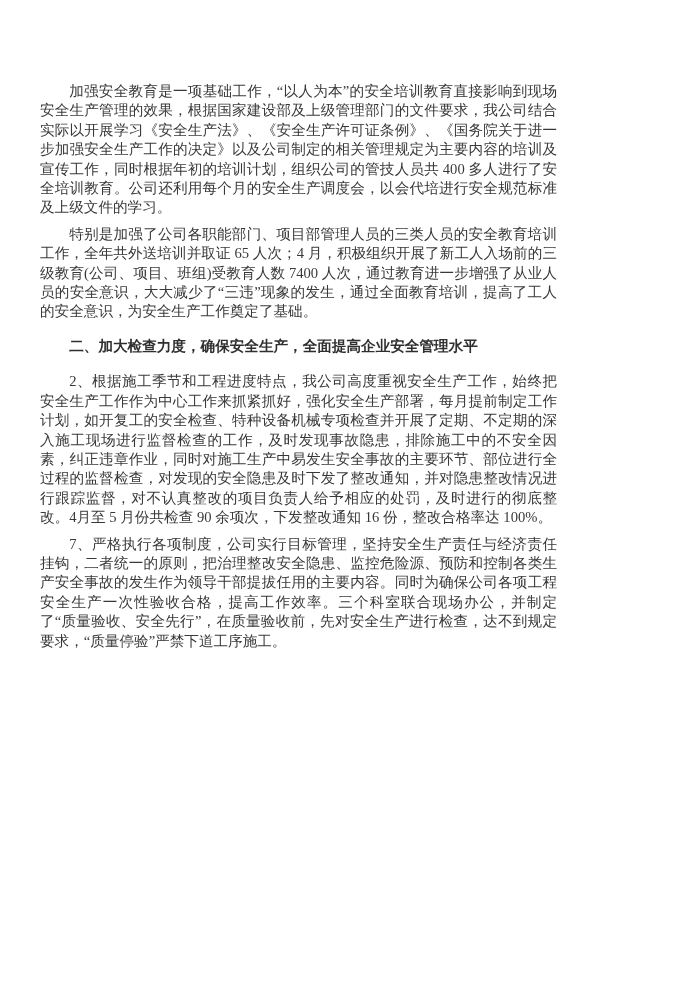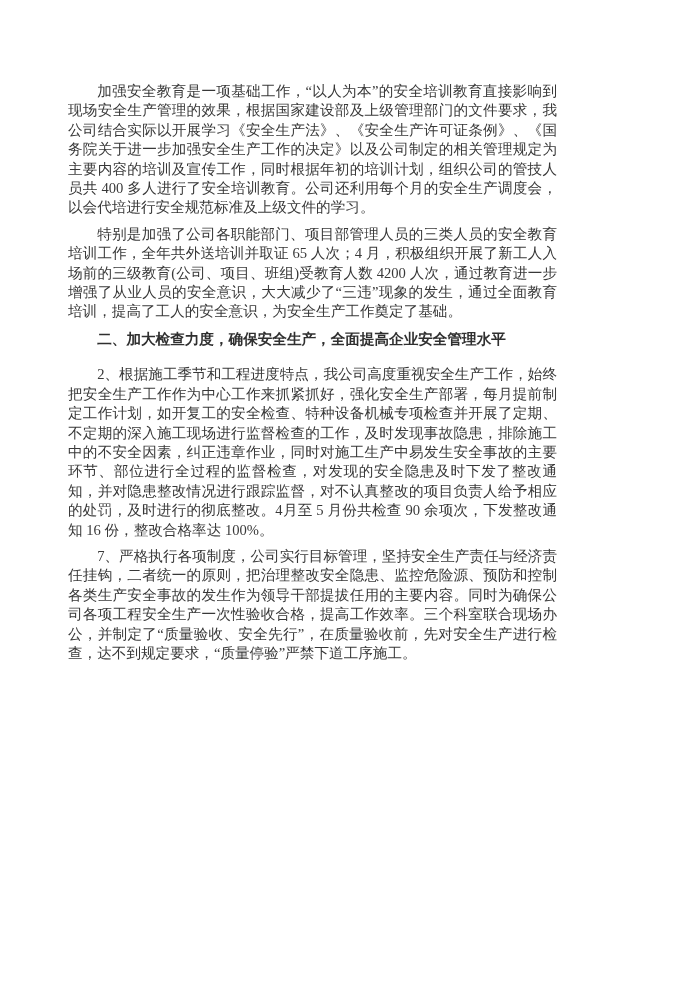--- a/index.html
+++ b/index.html
@@ -6,47 +6,47 @@
     margin: 0;
     padding: 0;
     background: #ffffff;
   }
   .page {
     position: relative;
     width: 643px;
     height: 990px;
     background: #ffffff;
     box-sizing: border-box;
-    padding: 82px 86px 0 68px;
+    padding: 82px 86px 0 40px;
     overflow: hidden;
     font-family: "Liberation Serif", "DejaVu Serif", serif;
   }
   .doc-body {
     width: 100%;
   }
   p.para {
     margin: 0 0 7px 0;
     font-size: 14.6px;
     line-height: 19.4px;
     text-align: justify;
     text-indent: 2em;
     color: #383838;
     word-break: break-all;
   }
   p.para.heading {
     font-weight: bold;
-    margin: 8px 0 16px 0;
+    margin: 15px 0 16px 0;
     text-align: left;
     color: #2f2f2f;
   }
 </style>
 </head>
 <body>
 
 <div class="page">
   <div class="doc-body">
       <p class="para">加强安全教育是一项基础工作，“以人为本”的安全培训教育直接影响到现场安全生产管理的效果，根据国家建设部及上级管理部门的文件要求，我公司结合实际以开展学习《安全生产法》、《安全生产许可证条例》、《国务院关于进一步加强安全生产工作的决定》以及公司制定的相关管理规定为主要内容的培训及宣传工作，同时根据年初的培训计划，组织公司的管技人员共 400 多人进行了安全培训教育。公司还利用每个月的安全生产调度会，以会代培进行安全规范标准及上级文件的学习。</p>
-      <p class="para">特别是加强了公司各职能部门、项目部管理人员的三类人员的安全教育培训工作，全年共外送培训并取证 65 人次；4 月，积极组织开展了新工人入场前的三级教育(公司、项目、班组)受教育人数 4200 人次，通过教育进一步增强了从业人员的安全意识，大大减少了“三违”现象的发生，通过全面教育培训，提高了工人的安全意识，为安全生产工作奠定了基础。</p>
+      <p class="para">特别是加强了公司各职能部门、项目部管理人员的三类人员的安全教育培训工作，全年共外送培训并取证 65 人次；4 月，积极组织开展了新工人入场前的三级教育(公司、项目、班组)受教育人数 7400 人次，通过教育进一步增强了从业人员的安全意识，大大减少了“三违”现象的发生，通过全面教育培训，提高了工人的安全意识，为安全生产工作奠定了基础。</p>
       <p class="para heading">二、加大检查力度，确保安全生产，全面提高企业安全管理水平</p>
       <p class="para">2、根据施工季节和工程进度特点，我公司高度重视安全生产工作，始终把安全生产工作作为中心工作来抓紧抓好，强化安全生产部署，每月提前制定工作计划，如开复工的安全检查、特种设备机械专项检查并开展了定期、不定期的深入施工现场进行监督检查的工作，及时发现事故隐患，排除施工中的不安全因素，纠正违章作业，同时对施工生产中易发生安全事故的主要环节、部位进行全过程的监督检查，对发现的安全隐患及时下发了整改通知，并对隐患整改情况进行跟踪监督，对不认真整改的项目负责人给予相应的处罚，及时进行的彻底整改。4月至 5 月份共检查 90 余项次，下发整改通知 16 份，整改合格率达 100%。</p>
       <p class="para">7、严格执行各项制度，公司实行目标管理，坚持安全生产责任与经济责任挂钩，二者统一的原则，把治理整改安全隐患、监控危险源、预防和控制各类生产安全事故的发生作为领导干部提拔任用的主要内容。同时为确保公司各项工程安全生产一次性验收合格，提高工作效率。三个科室联合现场办公，并制定了“质量验收、安全先行”，在质量验收前，先对安全生产进行检查，达不到规定要求，“质量停验”严禁下道工序施工。</p>
     </div>
 </div>
 
 </body></html>

